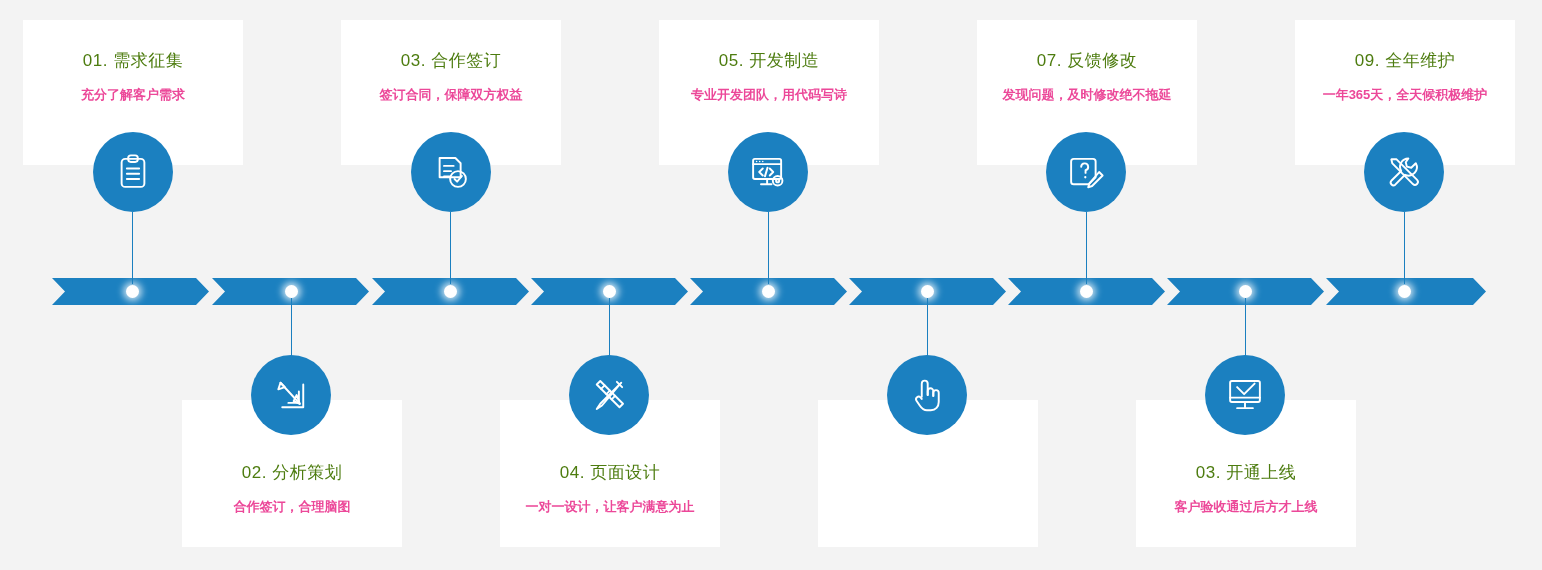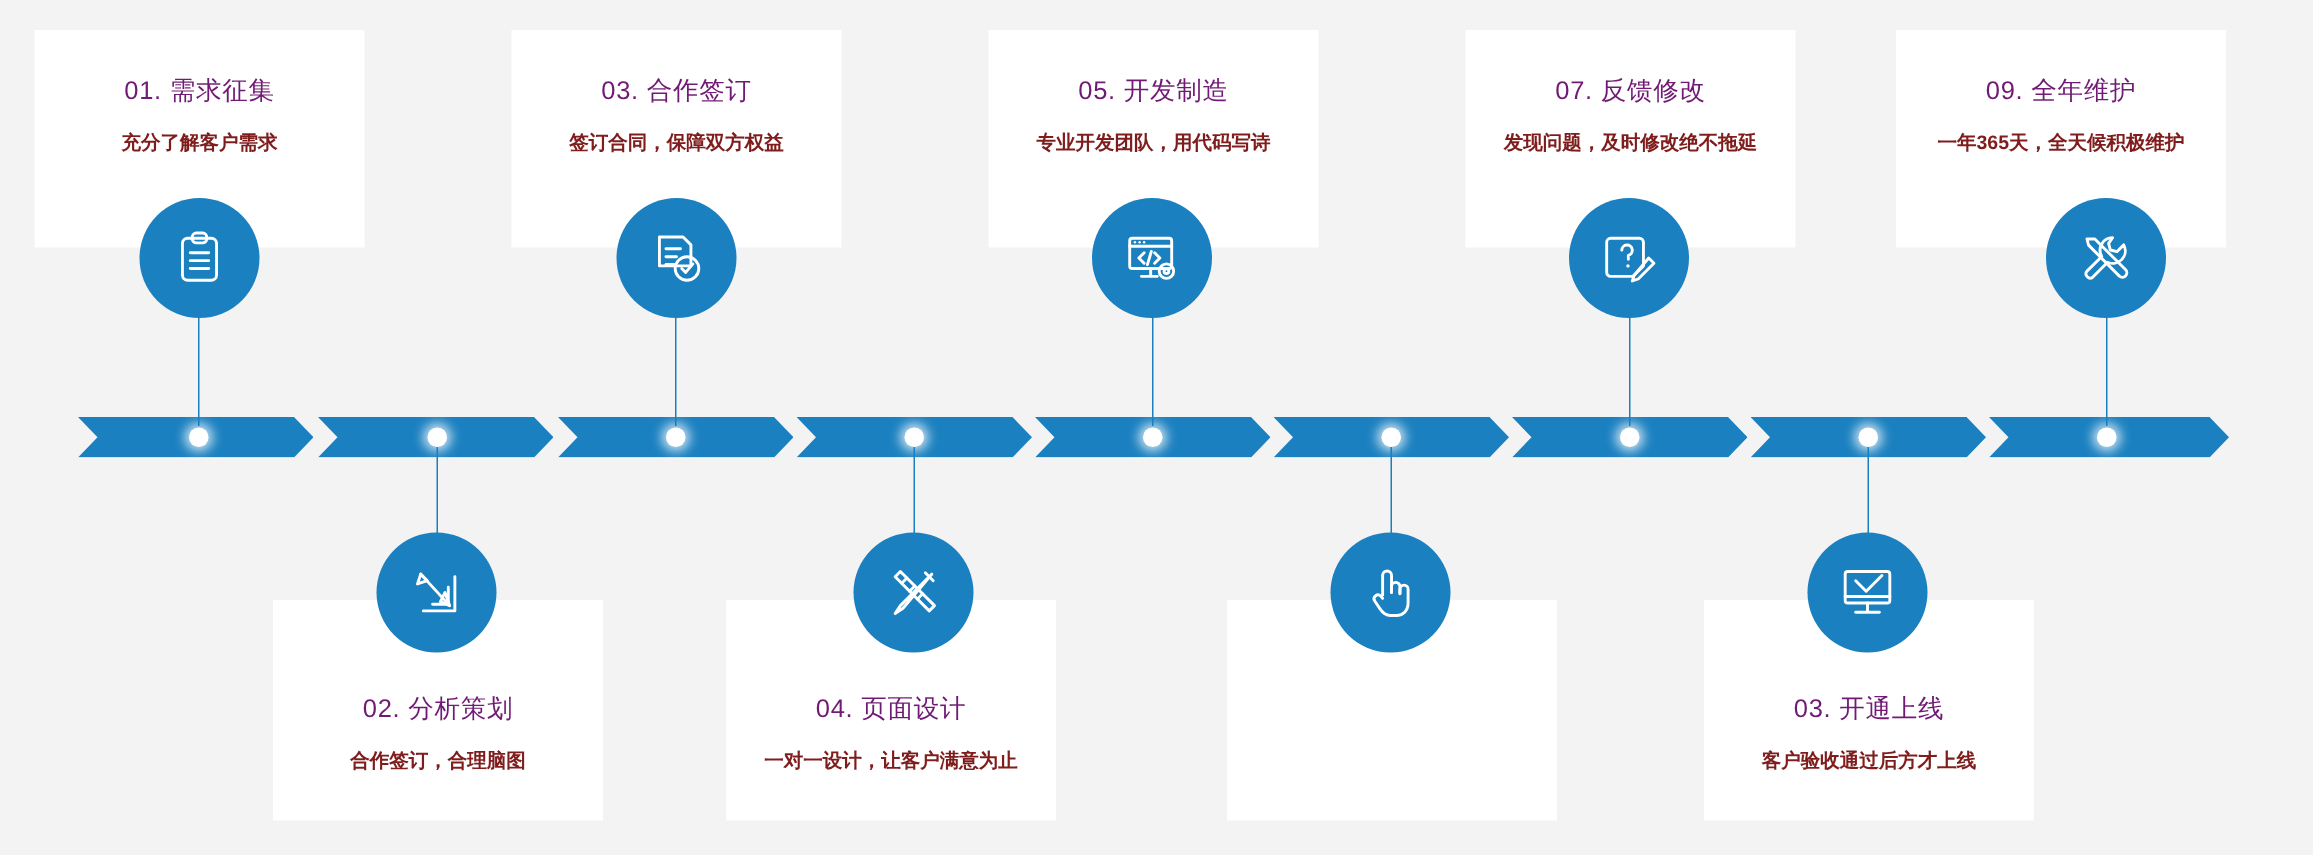--- a/index.html
+++ b/index.html
@@ -32,30 +32,30 @@
     height: 145px;
     padding-top: 30px;
   }
   .card.bottom {
     top: 400px;
     height: 147px;
     padding-top: 62px;
   }
   .card-title {
     font-size: 17px;
-    color: #701a75;
+    color: #4d7c0f;
     letter-spacing: 0.5px;
     line-height: 22px;
     white-space: nowrap;
   }
   .card-sub {
     margin-top: 14px;
     font-size: 13px;
     font-weight: bold;
-    color: #7f1d1d;
+    color: #ec4899;
     line-height: 18px;
     white-space: nowrap;
   }
 
   
   .connector {
     position: absolute;
     width: 1px;
     background: #1a7fbf;
   }
@@ -173,21 +173,21 @@
         <path d="M11 8 h18 l6 6 v16 h-24 Z"></path>
         <line x1="16" y1="17" x2="27" y2="17"></line>
         <line x1="16" y1="23" x2="24" y2="23"></line>
         <line x1="16" y1="29" x2="22" y2="29"></line>
         <circle cx="32" cy="32" r="9"></circle>
         <polyline points="28,32 31,35 36.5,28.5"></polyline>
       </svg>
     </span>
   </div>
 
-  <div class="card bottom" style="left:484px;">
+  <div class="card bottom" style="left:500px;">
     <div class="card-title">04. 页面设计</div>
     <div class="card-sub">一对一设计，让客户满意为止</div>
   </div>
   <div class="circle" style="left:569px; top:355px;">
     <span>
       <svg width="42" height="42" viewBox="0 0 48 48" fill="none" stroke="#ffffff" stroke-width="2.2" stroke-linecap="round" stroke-linejoin="round">
         <path d="M10 12 L14 8 L40 34 L36 38 Z"></path>
         <line x1="19" y1="13" x2="15" y2="17"></line>
         <line x1="25" y1="19" x2="21" y2="23"></line>
         <line x1="31" y1="25" x2="27" y2="29"></line>
@@ -256,21 +256,21 @@
       <svg width="42" height="42" viewBox="0 0 48 48" fill="none" stroke="#ffffff" stroke-width="2.2" stroke-linecap="round" stroke-linejoin="round">
         <rect x="7" y="8" width="34" height="24" rx="2"></rect>
         <line x1="7" y1="27" x2="41" y2="27"></line>
         <polyline points="15,15 23,23 35,11"></polyline>
         <line x1="24" y1="32" x2="24" y2="38"></line>
         <line x1="15" y1="39" x2="33" y2="39"></line>
       </svg>
     </span>
   </div>
 
-  <div class="card top" style="left:1264px;">
+  <div class="card top" style="left:1295px;">
     <div class="card-title">09. 全年维护</div>
     <div class="card-sub">一年365天，全天候积极维护</div>
   </div>
   <div class="circle" style="left:1364px; top:132px;">
     <span>
       <svg width="42" height="42" viewBox="0 0 48 48" fill="none" stroke="#ffffff" stroke-width="2.2" stroke-linecap="round" stroke-linejoin="round">
         <path d="M29 8.5 a9.5 9.5 0 0 0 -8.2 14.3 L9.5 34 a3.2 3.2 0 0 0 4.5 4.5 L25.2 27.2 A9.5 9.5 0 0 0 37.5 14 l-5.2 5.2 -5 -1.3 -1.3 -5 Z"></path>
         <path d="M9.5 9.5 L15.5 9.5 L39 33 a3.4 3.4 0 0 1 -4.8 4.8 L10.7 14.2 Z"></path>
       </svg>
     </span>

